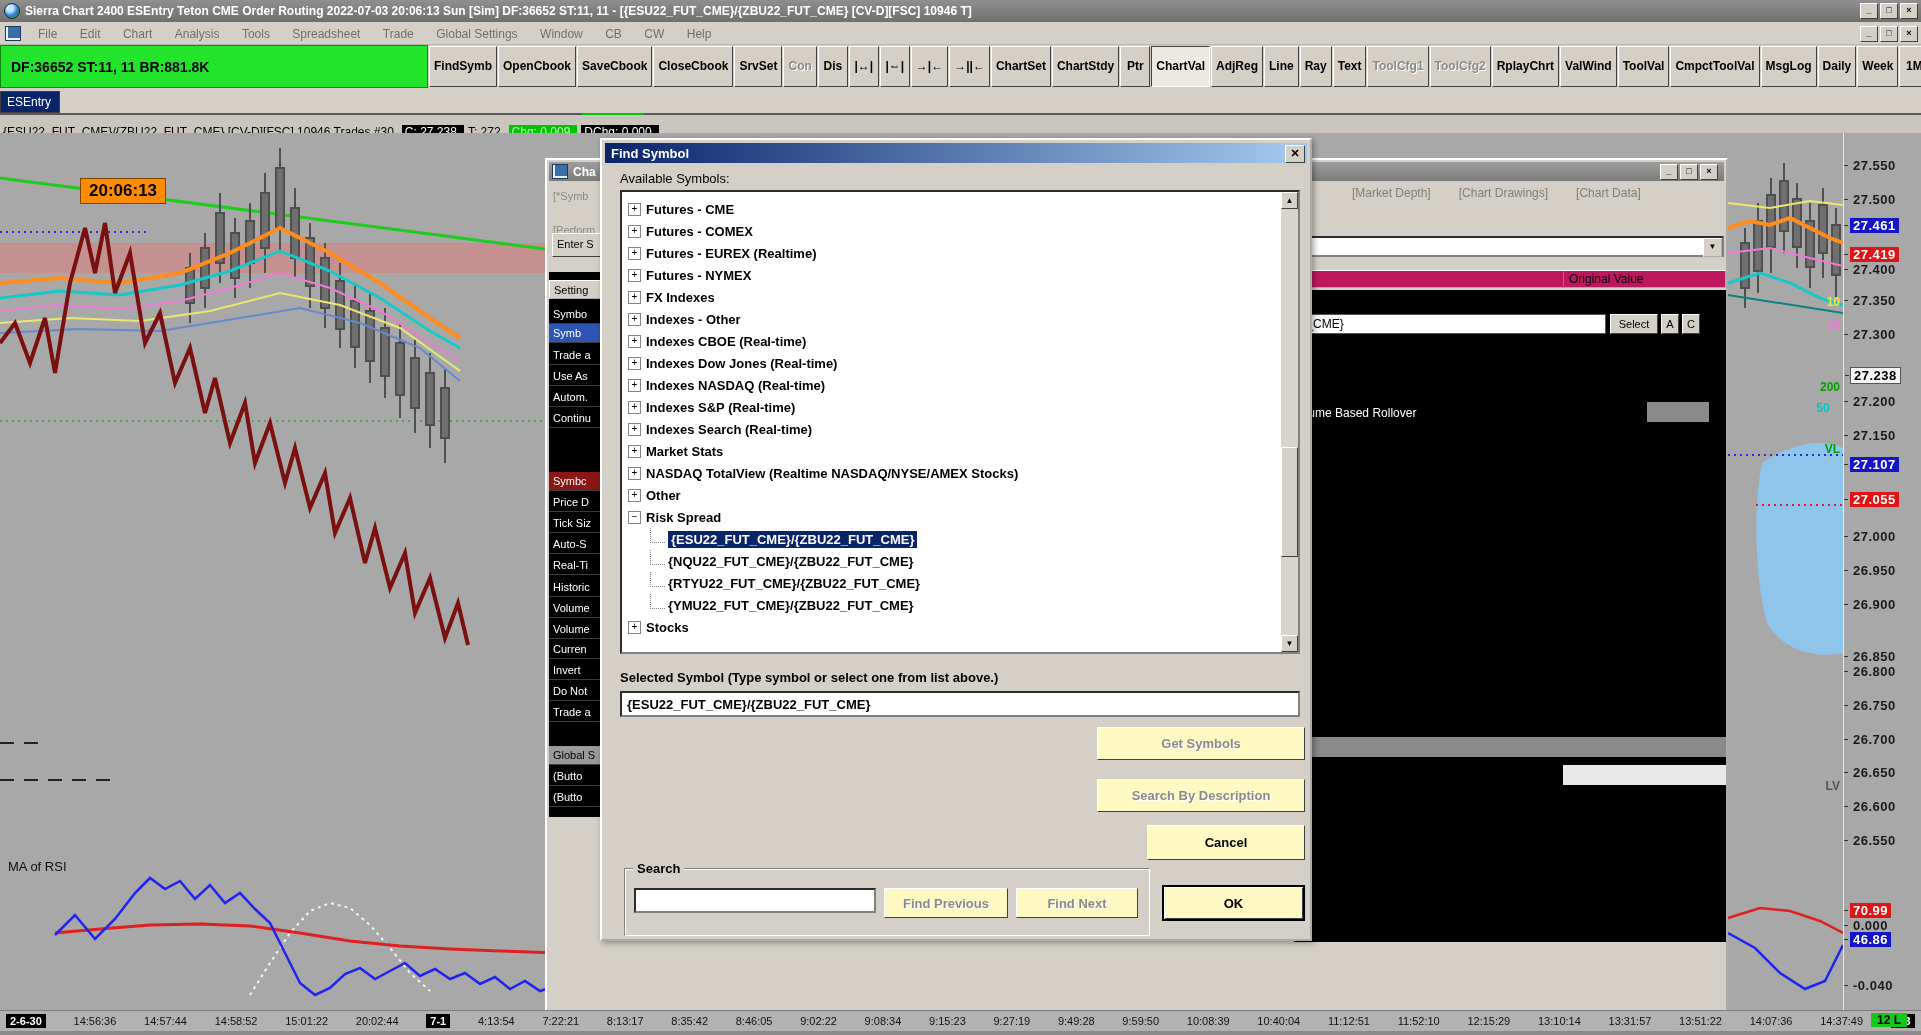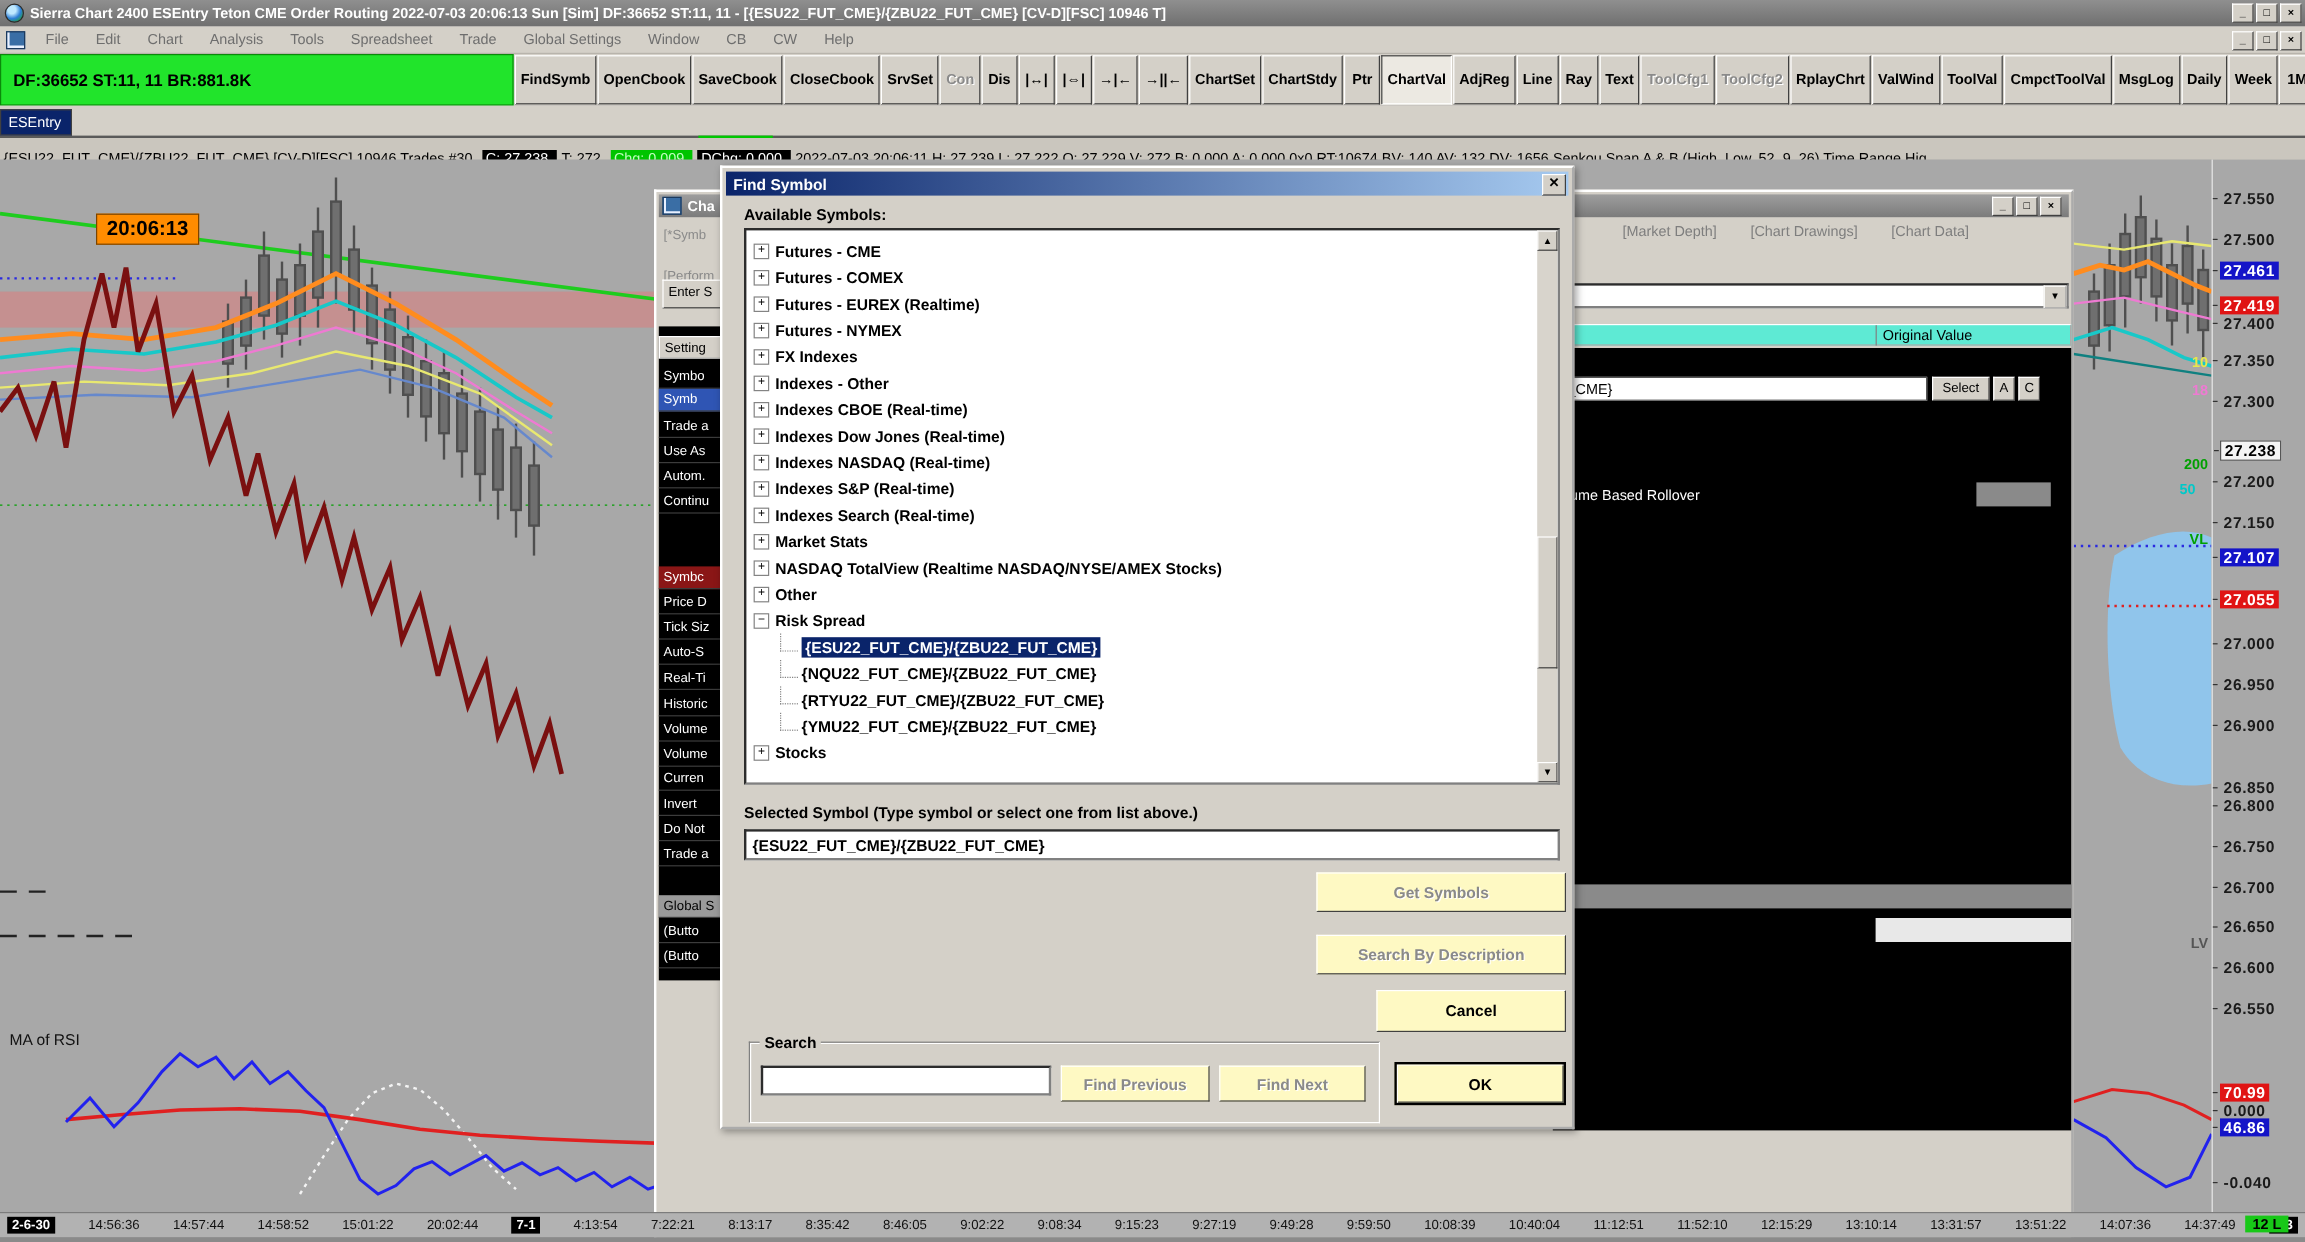--- a/index.html
+++ b/index.html
@@ -86,21 +86,21 @@
     border-bottom:1px solid #3c3c3c;}
   .lp-item.graytab{background:#d4d0c8;color:#000;border:1px outset #fff;}
   .lp-item.sel{background:#2f55b4;}
   .lp-item.red{background:#8a1616;}
   .lp-item.graysel{background:#9a9a9a;color:#000;}
   #settings-content{position:absolute;left:747px;top:130px;width:432px;height:652px;background:#000;}
   #settings-combo{position:absolute;left:747px;top:76px;width:430px;height:21px;background:#fff;
     border:2px inset #808080;box-sizing:border-box;}
   #settings-combo .dd{position:absolute;right:0;top:0;width:17px;height:17px;background:#d4d0c8;
     border:1px outset #fff;font-size:8px;text-align:center;line-height:16px;}
-  #col-header{position:absolute;left:747px;top:110px;width:432px;height:18px;background:#5eead4;
+  #col-header{position:absolute;left:747px;top:110px;width:432px;height:18px;background:#be185d;
     border:1px outset #fff;box-sizing:border-box;font-size:12px;}
   #col-header .cell{position:absolute;left:268px;top:0;height:16px;border-left:1px solid #808080;
     padding:1px 0 0 5px;}
   #sym-row{position:absolute;left:747px;top:154px;width:432px;height:22px;}
   #sym-input{position:absolute;left:0;top:0;width:312px;height:20px;background:#fff;
     border:1px solid #555;font-size:12px;padding:2px 0 0 4px;box-sizing:border-box;}
   .sym-btn{position:absolute;top:0;height:20px;background:#d4d0c8;
     border:1px solid;border-color:#fff #404040 #404040 #fff;font-size:11px;text-align:center;
     padding-top:3px;box-sizing:border-box;}
   #row-rollover{position:absolute;left:752px;top:246px;color:#fff;font-size:12px;}
@@ -108,21 +108,21 @@
   .white-cell{position:absolute;background:#e8e8e8;}
   
   #find-dialog{left:600px;top:5px;width:712px;height:803px;background:#d4d0c8;
     border:2px outset #fff;box-sizing:border-box;box-shadow:2px 2px 6px rgba(0,0,0,.35);}
   #fd-title{position:absolute;left:3px;top:3px;right:3px;height:20px;
     background:linear-gradient(90deg,#0a246a,#a6caf0);color:#fff;font-size:13px;font-weight:bold;
     display:flex;align-items:center;padding-left:6px;box-sizing:border-box;}
   #fd-close{position:absolute;right:2px;top:2px;width:18px;height:16px;background:#d4d0c8;
     color:#000;border:1px solid;border-color:#fff #404040 #404040 #fff;font-size:11px;
     line-height:14px;text-align:center;font-weight:bold;}
-  #fd-available{position:absolute;left:18px;top:31px;font-size:13px;font-weight:bold;color:#000;}
+  #fd-available{position:absolute;left:18px;top:31px;font-size:13px;font-weight:normal;color:#000;}
   #fd-tree{position:absolute;left:18px;top:50px;width:680px;height:464px;background:#fff;
     border:2px inset #808080;box-sizing:border-box;overflow:hidden;}
   .tree-item{display:flex;align-items:center;height:22px;font-size:13px;font-weight:bold;
     color:#000;white-space:nowrap;padding-left:6px;}
   .ticon{flex:0 0 auto;margin-right:5px;position:relative;}
   .ticon.icon-plus,.ticon.icon-minus{width:11px;height:11px;border:1px solid #848484;
     background:#fff;font-size:10px;line-height:9px;text-align:center;font-weight:normal;}
   .ticon.icon-child{width:14px;height:14px;margin-left:22px;border-left:1px dotted #848484;
     border-bottom:1px dotted #848484;margin-bottom:8px;margin-right:3px;}
   .tree-item.selected .tlabel{background:#0a246a;color:#fff;padding:1px 3px;}
@@ -371,21 +371,20 @@
       <span><span>{ESU22_FUT_CME}/{ZBU22_FUT_CME} [CV-D][FSC]  10946 Trades  #30</span></span>
 
       <span class="inv"><span>C: 27.238</span></span>
 
       <span><span>T: 272</span></span>
 
       <span class="green"><span>Chg: 0.009</span></span>
 
       <span class="inv"><span>DChg: 0.000</span></span>
 
-      <span><span>2022-07-03 20:06:11 H: 27.239 L: 27.222 O: 27.229 V: 272 B: 0.000 A: 0.000 0x0 RT:10674 BV: 140 AV: 132 DV: 1656 Senkou Span A &amp; B   (High, Low, 52, 9, 26)  Time Range Hig</span></span>
     </div>
 
   <div id="workspace" class="abs">
 
     <svg id="chart-svg" width="1843" height="877" viewBox="0 0 1843 877">
       <rect x="0" y="0" width="1843" height="877" fill="#a8a8a8"></rect>
 
       <rect x="0" y="110" width="562" height="30" fill="#d98080" opacity="0.6"></rect>
       <line x1="0" y1="99" x2="150" y2="99" stroke="#2a2ae0" stroke-width="2" stroke-dasharray="2,4"></line>
       <polyline points="0,45 560,118" fill="none" stroke="#1ecc1e" stroke-width="3"></polyline>

